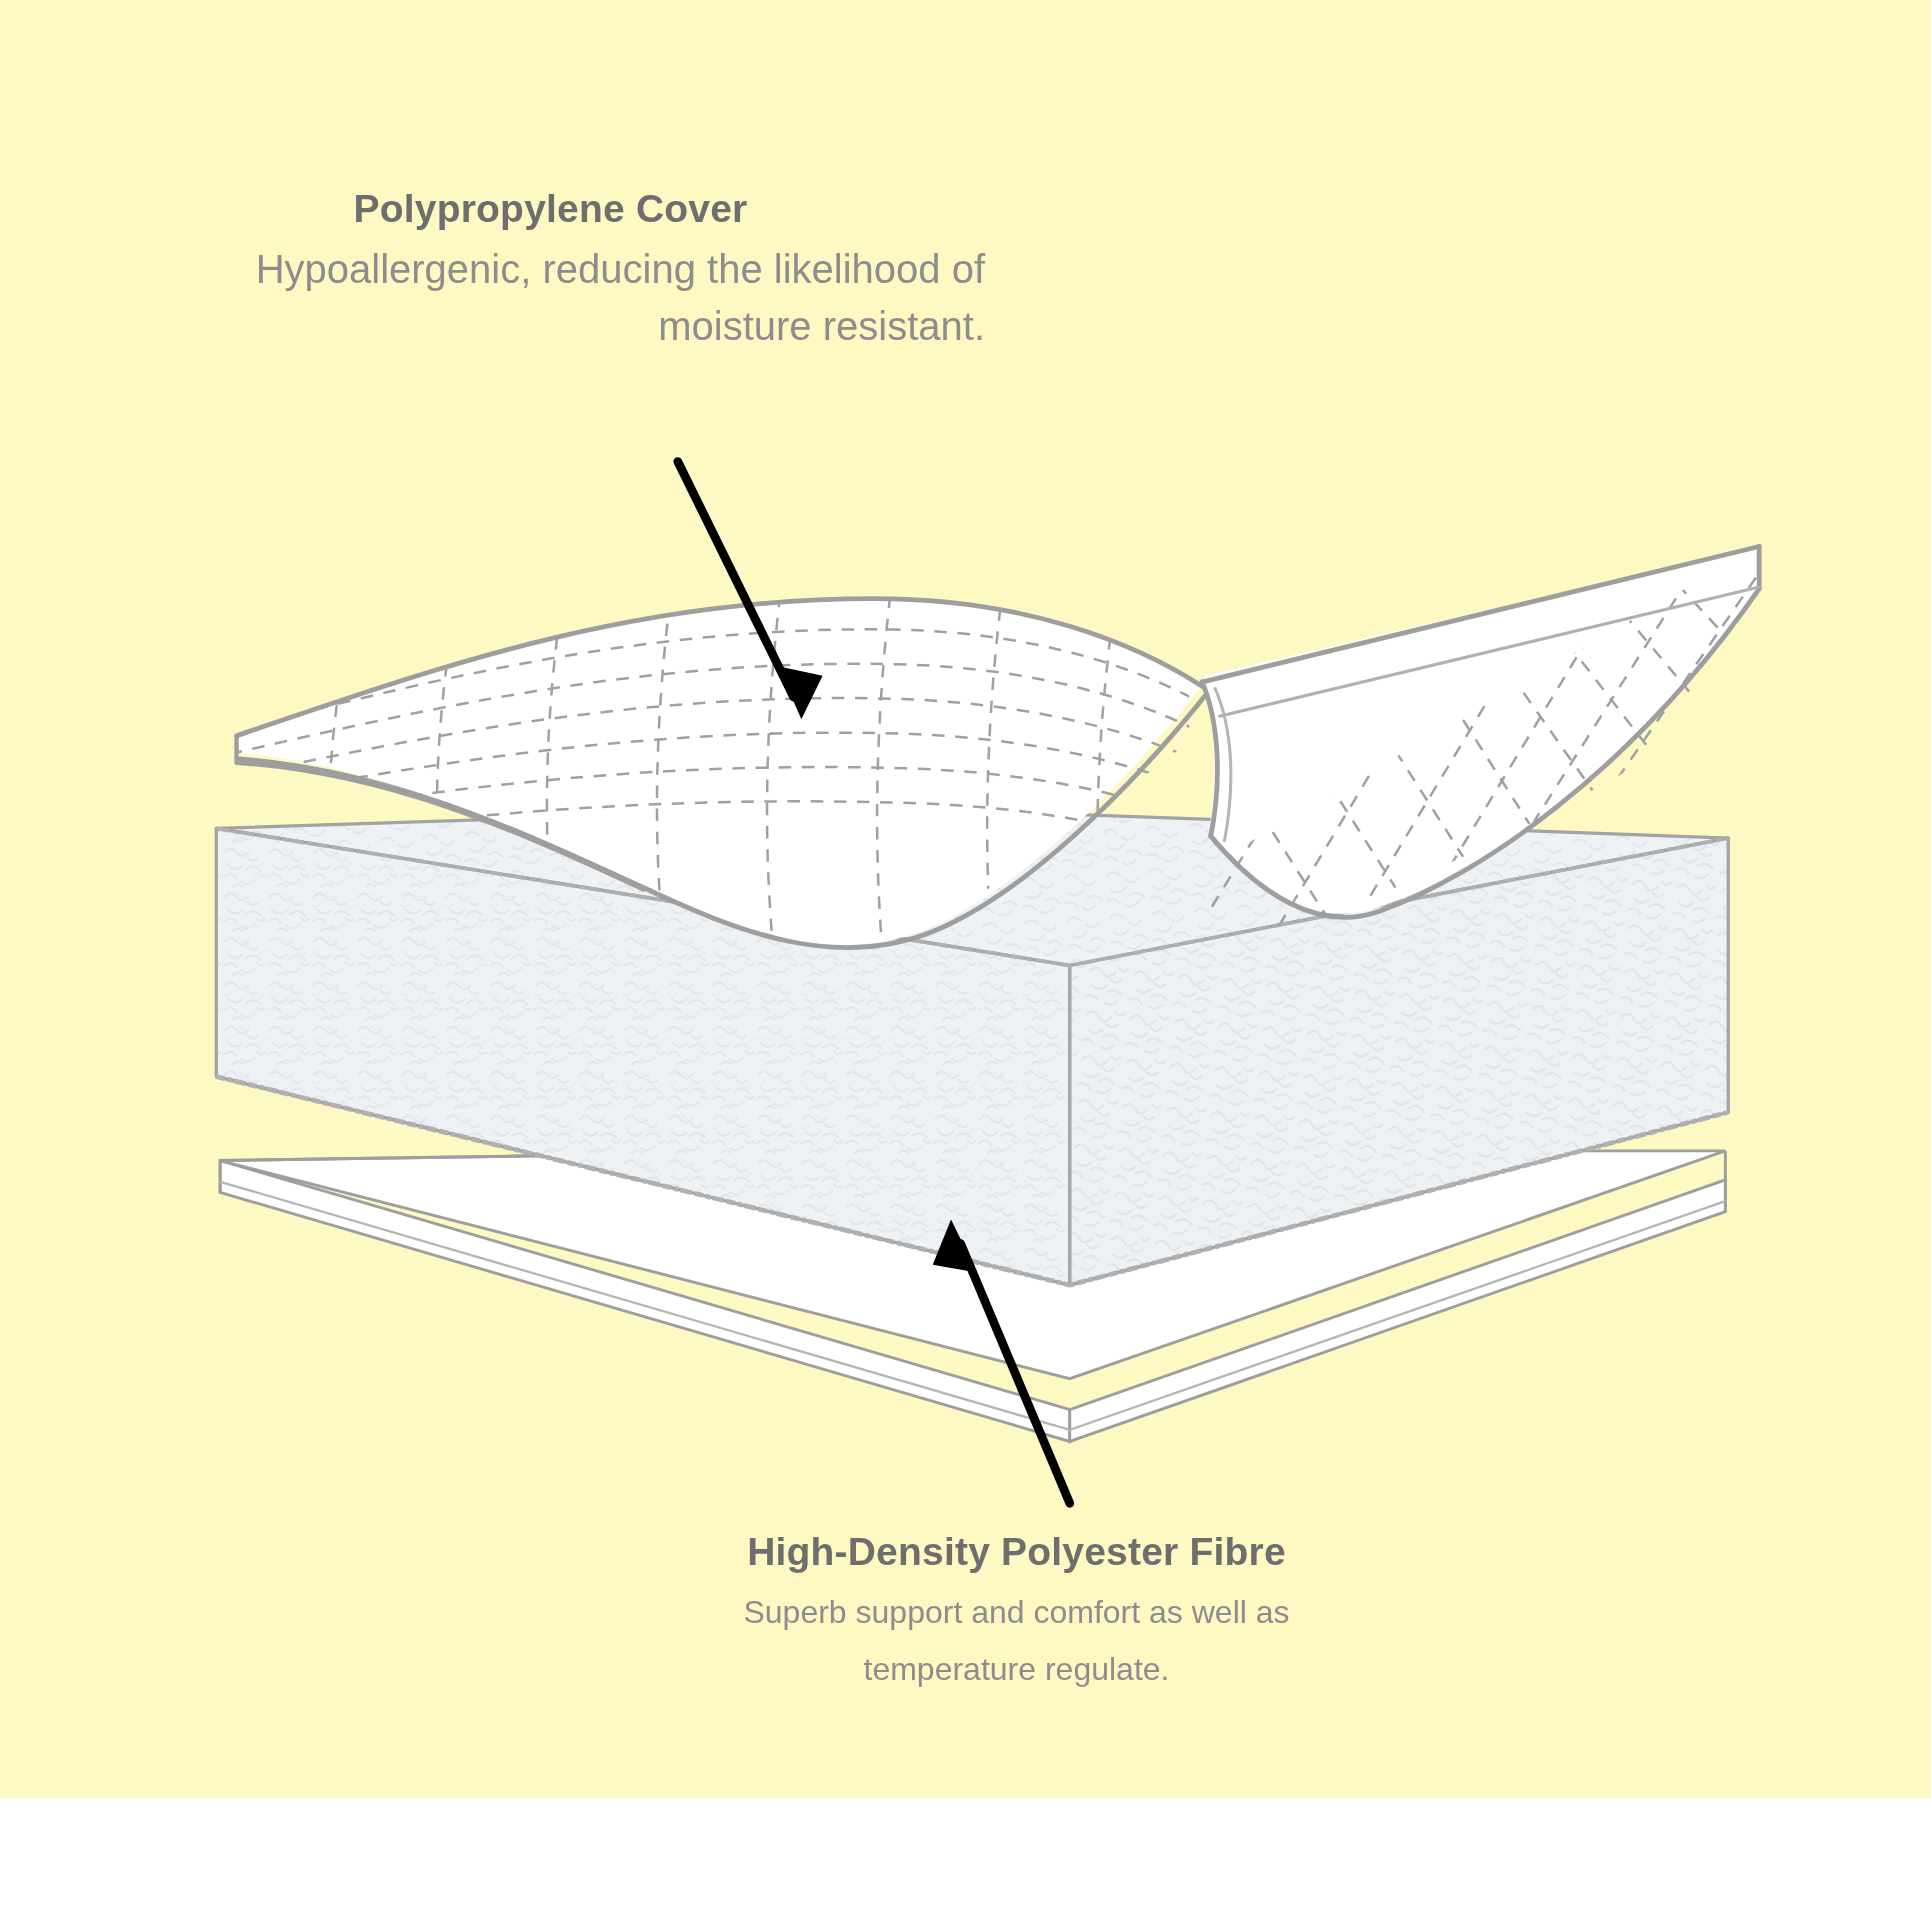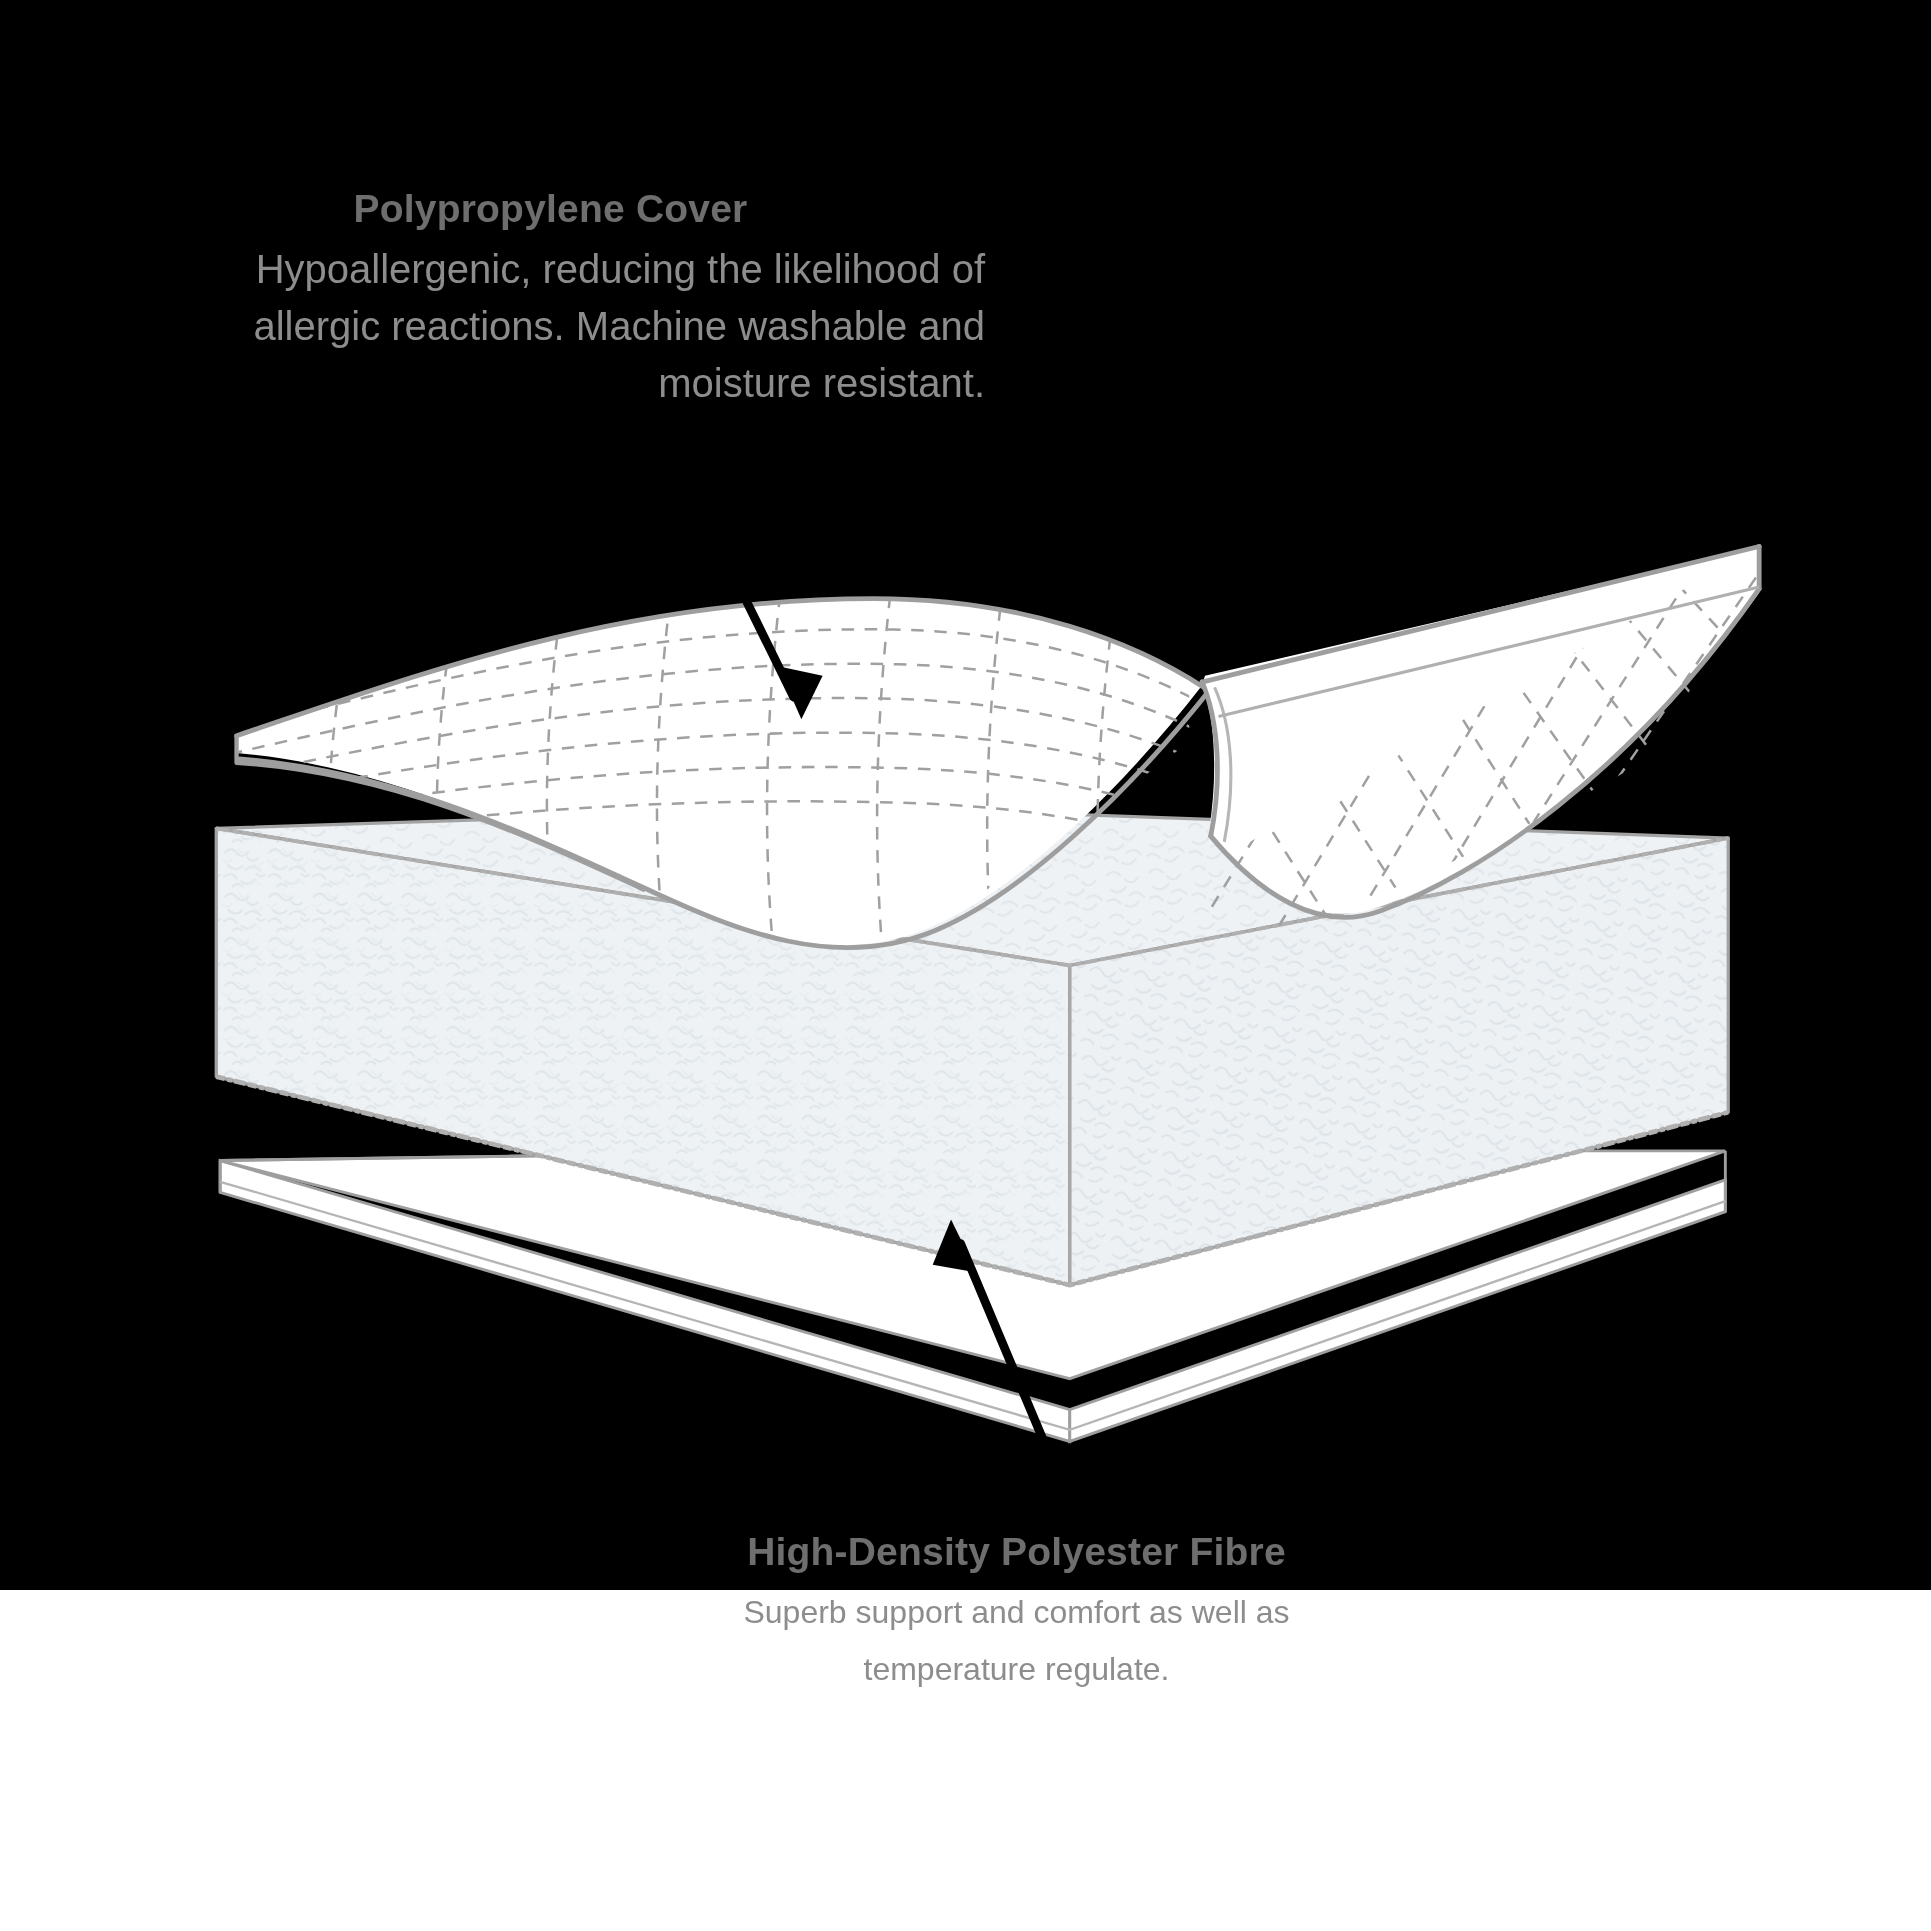--- a/index.html
+++ b/index.html
@@ -1,19 +1,19 @@
 <!DOCTYPE html>
 <html><head>
 <meta charset="utf-8">
 <title>Product Layer Diagram</title>
 <style>
   html,body{margin:0;padding:0;background:#ffffff;}
   body{width:1931px;height:1931px;overflow:hidden;
        font-family:"Liberation Sans","DejaVu Sans",sans-serif;}
-  #stage{position:relative;width:1931px;height:1590px;background:#000000;}
+  #stage{position:relative;width:1931px;height:1798px;background:#fef9c3;}
 
   .caption{position:absolute;text-align:center;}
   .caption .cap-title{
       font-weight:700;
       color:#6e6e6e;
       letter-spacing:0.2px;
   }
   .caption .cap-body{
       color:#8d8d8d;
       font-weight:400;
@@ -219,21 +219,20 @@
         <line x1="1108" y1="1557" x2="995" y2="1288" stroke="#000000" stroke-width="9" stroke-linecap="round"></line>
         <polygon points="985,1263 1012,1318 966,1310" fill="#000000"></polygon>
       </g>
     </g>
   </svg>
 
   <div class="caption nosel" id="caption-cover">
     <div class="cap-title">Polypropylene Cover</div>
     <div class="cap-body">
       <div>Hypoallergenic, reducing the likelihood of</div>
-      <div>allergic reactions. Machine washable and</div>
       <div>moisture resistant.</div>
     </div>
   </div>
 
   <div class="caption nosel" id="caption-fibre">
     <div class="cap-title">High-Density Polyester Fibre</div>
     <div class="cap-body">
       <div>Superb support and comfort as well as</div>
       <div>temperature regulate.</div>
     </div>

